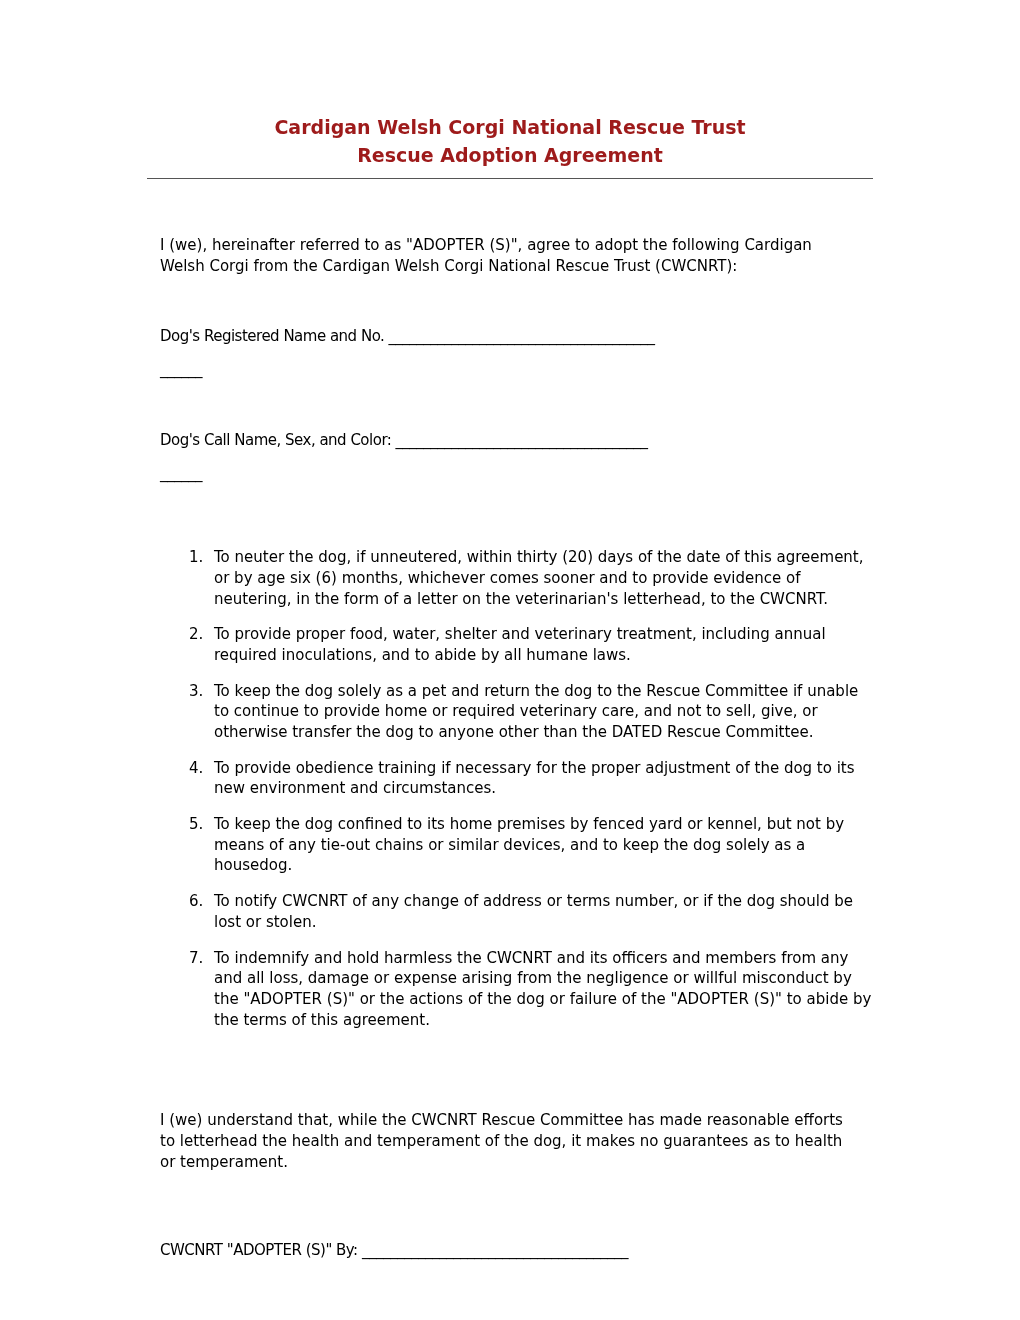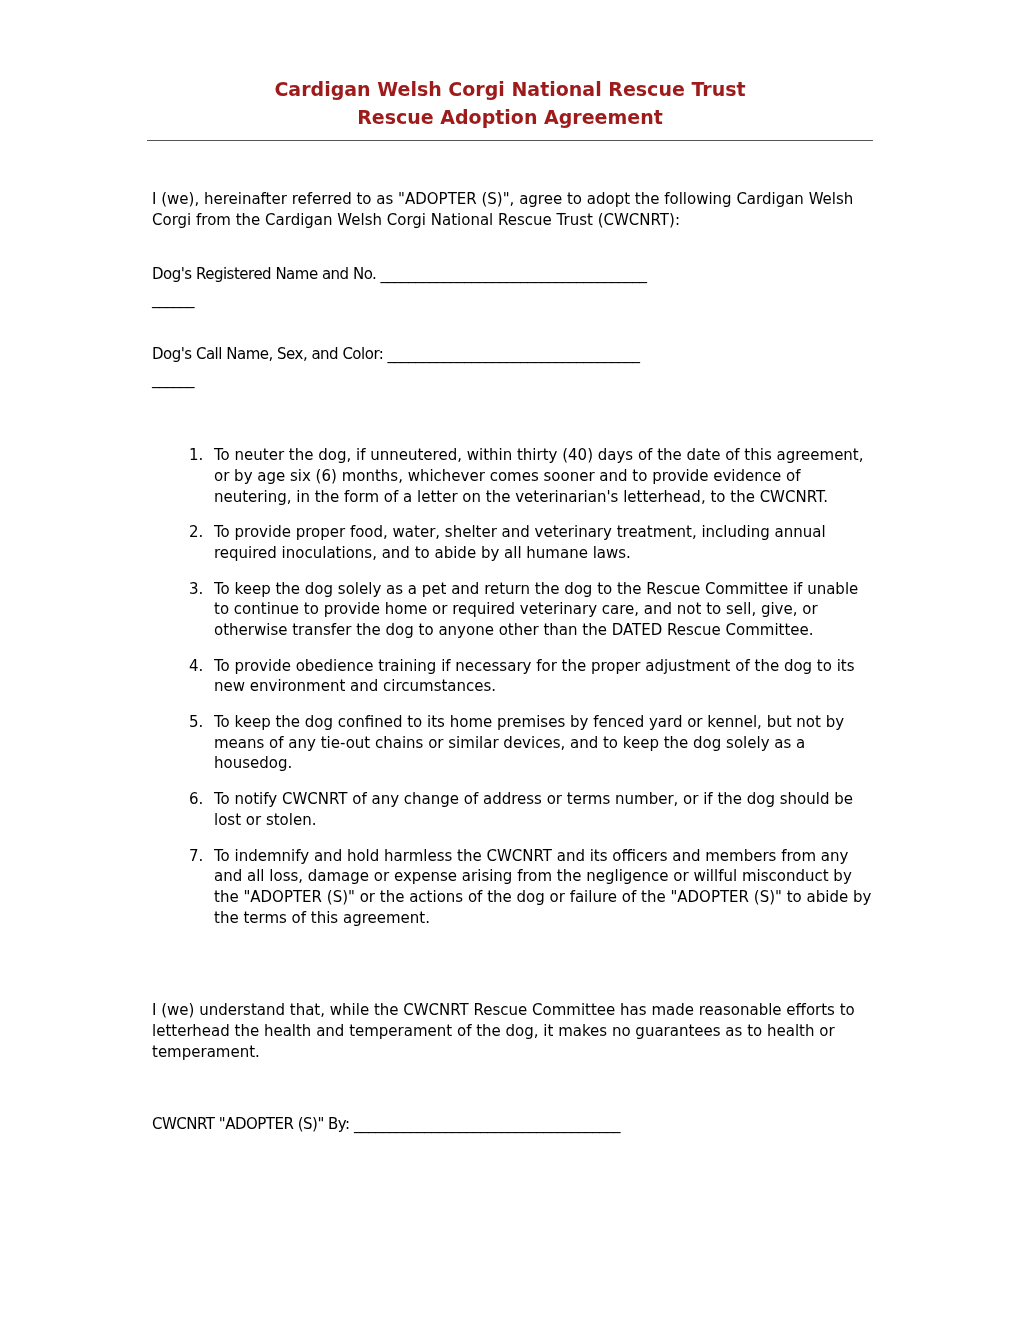--- a/index.html
+++ b/index.html
@@ -21,35 +21,35 @@
     height: 1320px;
     box-sizing: border-box;
     padding: 0;
   }
   .header {
     text-align: center;
     color: #9e1b1b;
     font-weight: bold;
     font-size: 19px;
     line-height: 1.45;
-    padding-top: 76px;
+    padding-top: 114px;
   }
   .header .line2 {
     display: block;
   }
   .rule {
     border: none;
     border-top: 1px solid #555555;
     margin: 9px 147px 0 147px;
   }
   .content {
     margin: 0 147px 0 148px;
   }
   p.para {
-    margin: 4px;
+    margin: 12px;
     padding: 0;
   }
   .gap-lg { height: 44px; }
   .gap-md { height: 26px; }
   .gap-sm { height: 18px; }
   .gap-xl { height: 56px; }
   .blank {
     letter-spacing: -0.5px;
   }
   ol.terms {
@@ -94,21 +94,21 @@
 
     <p class="para blank">Dog's Call Name, Sex, and Color: ____________________________________</p>
     <p class="para blank">______</p>
 
     <div class="gap-md"></div>
 
 
     <div class="gap-md"></div>
 
     <ol class="terms">
-      <li>To neuter the dog, if unneutered, within thirty (40) days of the date of this agreement, or by age six (6) months, whichever comes sooner and to provide evidence of neutering, in the form of a letter on the veterinarian's letterhead, to the CWCNRT.</li>
+      <li>To neuter the dog, if unneutered, within thirty (20) days of the date of this agreement, or by age six (6) months, whichever comes sooner and to provide evidence of neutering, in the form of a letter on the veterinarian's letterhead, to the CWCNRT.</li>
       <li>To provide proper food, water, shelter and veterinary treatment, including annual required inoculations, and to abide by all humane laws.</li>
       <li>To keep the dog solely as a pet and return the dog to the Rescue Committee if unable to continue to provide home or required veterinary care, and not to sell, give, or otherwise transfer the dog to anyone other than the DATED Rescue Committee.</li>
       <li>To provide obedience training if necessary for the proper adjustment of the dog to its new environment and circumstances.</li>
       <li>To keep the dog confined to its home premises by fenced yard or kennel, but not by means of any tie-out chains or similar devices, and to keep the dog solely as a housedog.</li>
       <li>To notify CWCNRT of any change of address or terms number, or if the dog should be lost or stolen.</li>
       <li>To indemnify and hold harmless the CWCNRT and its officers and members from any and all loss, damage or expense arising from the negligence or willful misconduct by the "ADOPTER (S)" or the actions of the dog or failure of the "ADOPTER (S)" to abide by the terms of this agreement.</li>
     </ol>
 
     <div class="gap-xl"></div>
 

